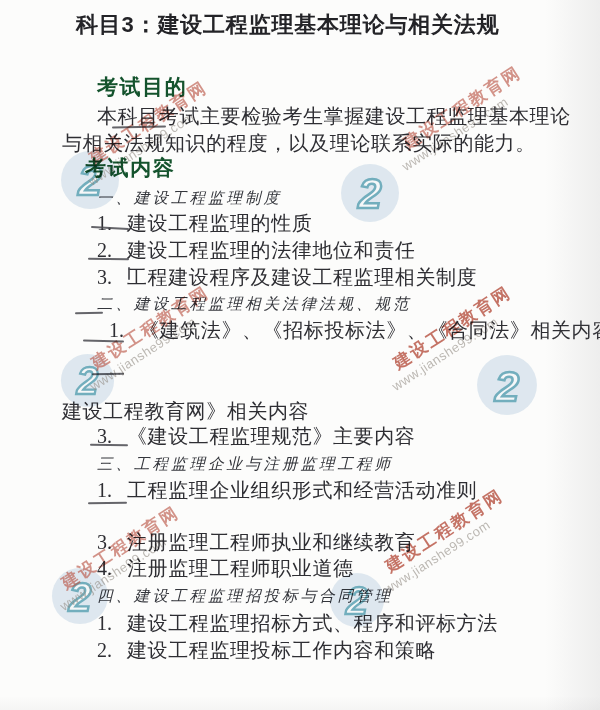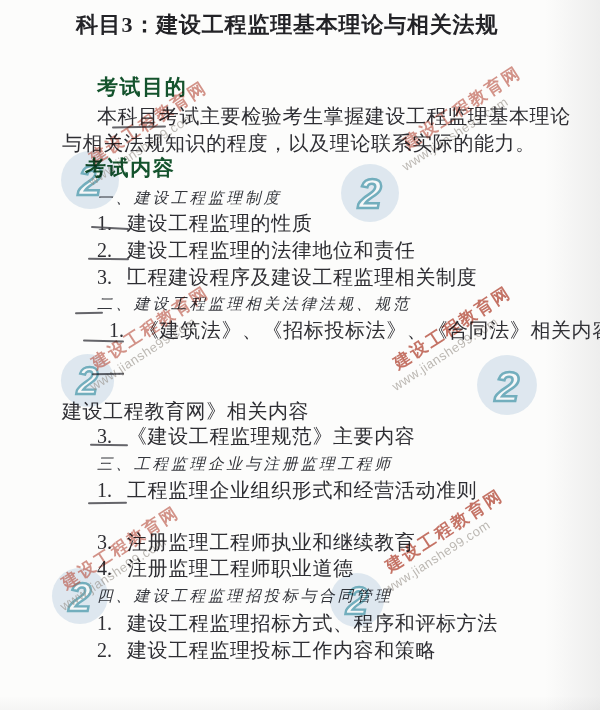--- a/index.html
+++ b/index.html
@@ -24,21 +24,21 @@
   .line{
     position:absolute;
     white-space:nowrap;
     font-size:20px;
     letter-spacing:0.6px;
     line-height:22px;
     color:#2e2e33;
   }
   .doc-title{
     position:absolute;left:76px;top:10px;
-    font-family:Liberation Serif, serif;
+    font-family:Liberation Sans, sans-serif;
     font-size:22px;font-weight:bold;letter-spacing:0.8px;
     color:#232327;white-space:nowrap;
   }
   .subhead{
     font-family:Liberation Serif, serif;
     font-weight:bold;font-size:21px;letter-spacing:1.6px;color:#14532d;
   }
   .section{
     font-style:italic;
     font-size:15.5px;

